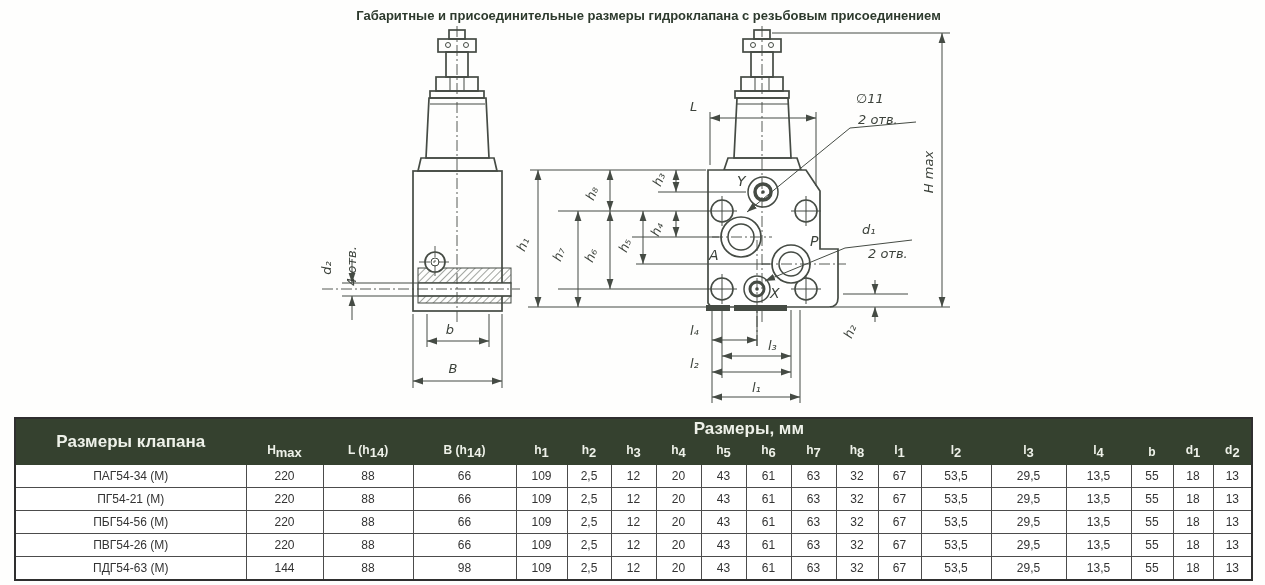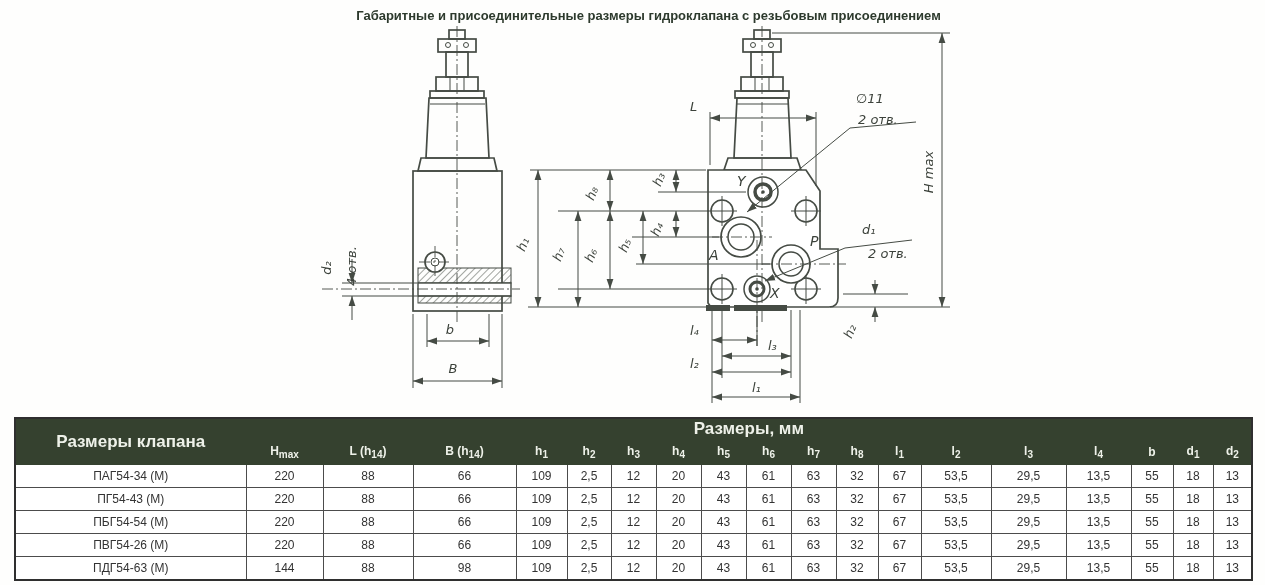--- a/index.html
+++ b/index.html
@@ -16,21 +16,21 @@
   svg .dime{fill:none;stroke:#454b44;stroke-width:1;marker-end:url(#arw);}
   svg text{fill:#3c423b;font-family:"DejaVu Sans",sans-serif;font-size:13px;font-style:italic;}
   svg text.port{font-size:14px;}
   .dim-table{position:absolute;left:14px;top:417px;width:1237px;border-collapse:collapse;
              table-layout:fixed;font-size:12px;color:#333;}
   .dim-table th,.dim-table td{border:1px solid #4c4c4c;text-align:center;vertical-align:middle;
              padding:0;overflow:hidden;white-space:nowrap;}
   .dim-table thead th{background:#35412f;color:#eef1e9;border:1px solid #35412f;font-weight:bold;}
   .dim-table .group-row th{height:18px;font-size:17px;}
   .dim-table .col-row th{height:24px;font-size:12px;}
-  .dim-table th sub,.dim-table td sub{font-size:10px;text-align:center;}
+  .dim-table th sub,.dim-table td sub{font-size:13px;text-align:center;}
   .dim-table tbody td{height:22px;background:#ffffff;}
   .dim-table{border:2px solid #2f2f2f;}
 </style>
 </head>
 <body>
 
 <div class="page">
 
   <div class="title">Габаритные и присоединительные размеры гидроклапана с резьбовым присоединением</div>
 
@@ -277,42 +277,42 @@
           <td>32</td>
           <td>67</td>
           <td>53,5</td>
           <td>29,5</td>
           <td>13,5</td>
           <td>55</td>
           <td>18</td>
           <td>13</td>
         </tr>
         <tr>
-          <td>ПГ54-43 (М)</td>
+          <td>ПГ54-21 (М)</td>
           <td>220</td>
           <td>88</td>
           <td>66</td>
           <td>109</td>
           <td>2,5</td>
           <td>12</td>
           <td>20</td>
           <td>43</td>
           <td>61</td>
           <td>63</td>
           <td>32</td>
           <td>67</td>
           <td>53,5</td>
           <td>29,5</td>
           <td>13,5</td>
           <td>55</td>
           <td>18</td>
           <td>13</td>
         </tr>
         <tr>
-          <td>ПБГ54-54 (М)</td>
+          <td>ПБГ54-56 (М)</td>
           <td>220</td>
           <td>88</td>
           <td>66</td>
           <td>109</td>
           <td>2,5</td>
           <td>12</td>
           <td>20</td>
           <td>43</td>
           <td>61</td>
           <td>63</td>

